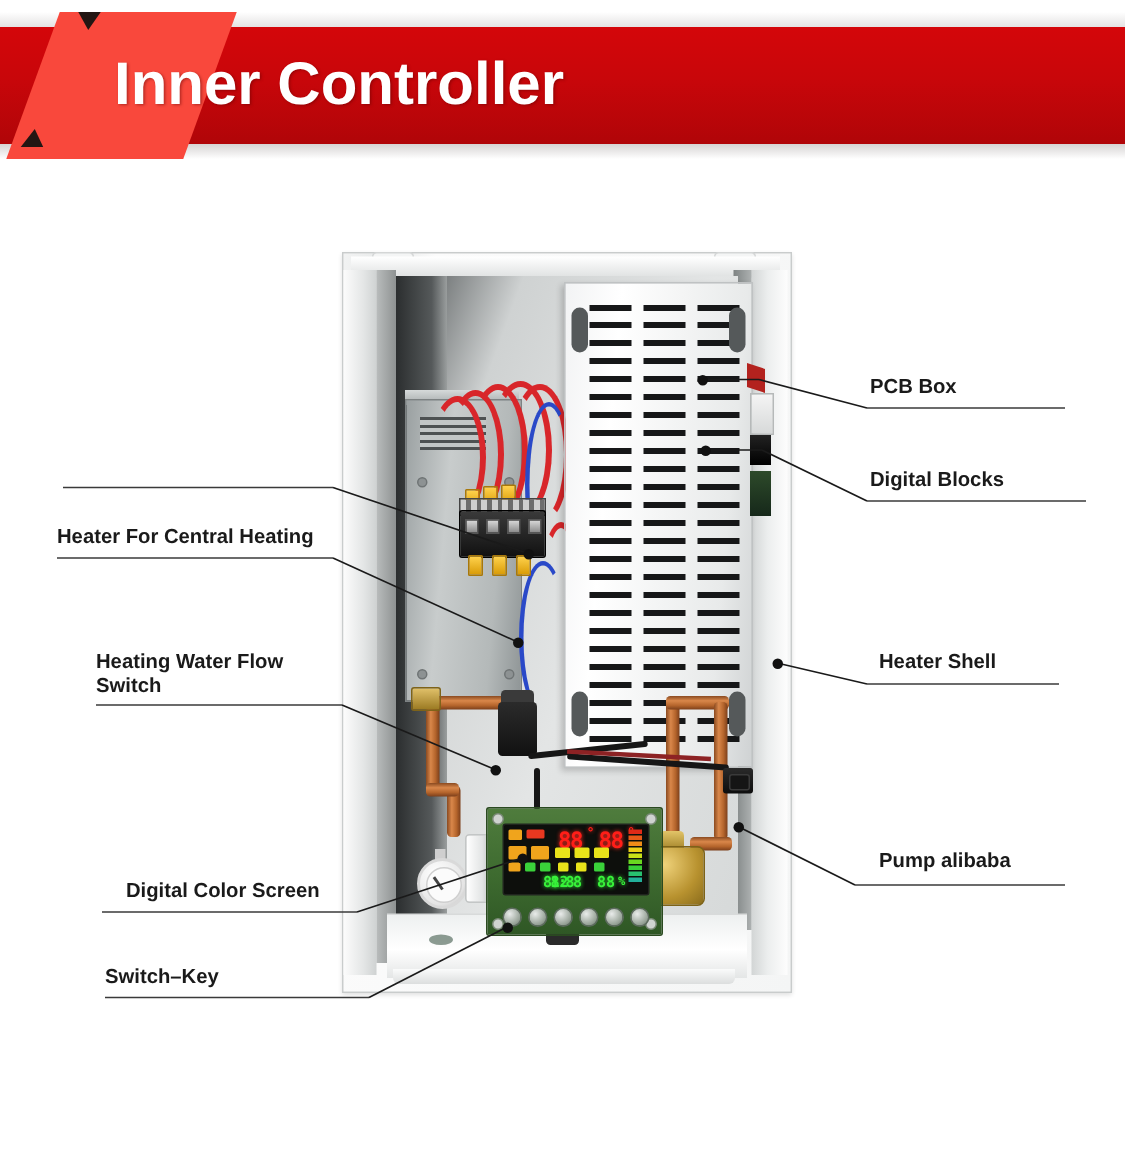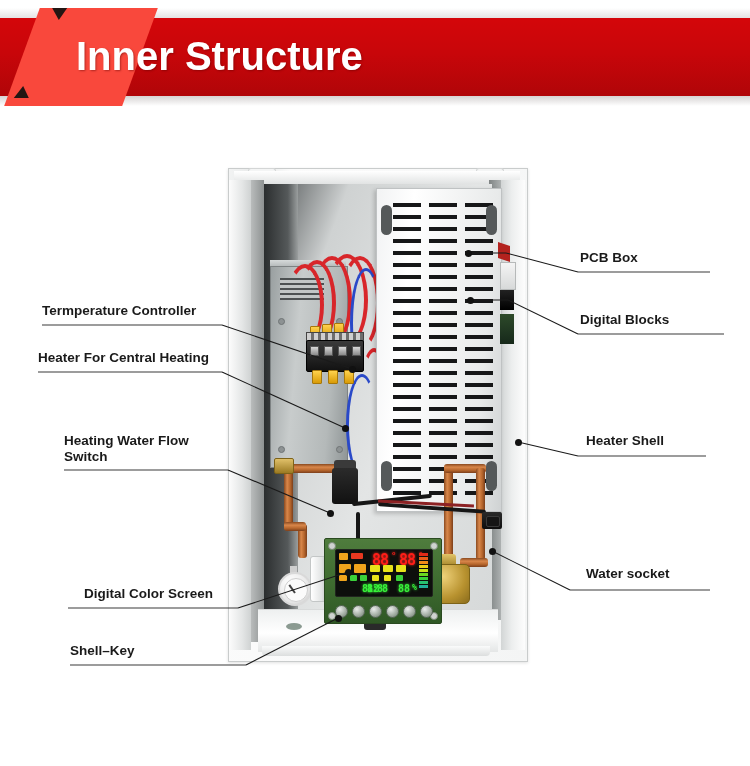--- a/index.html
+++ b/index.html
@@ -257,21 +257,21 @@
 
 <div id="root">
 
   <div class="banner-wrap">
     <div class="banner-topshade"></div>
     <div class="banner-band"></div>
     <div class="banner-shadow"></div>
     <div class="banner-slash"></div>
     <div class="fold-top"></div>
     <div class="fold-bot"></div>
-    <div class="banner-title">Inner Structure</div>
+    <div class="banner-title">Inner Controller</div>
   </div>
 
   <div class="photo">
 
     <div class="shell-outer"></div>
     <div class="tab-l"></div>
     <div class="tab-r"></div>
     <div class="wall-top"></div>
     <div class="wall-left"></div>
     <div class="wall-left-in"></div>
@@ -452,25 +452,24 @@
   <div class="dot" style="left:349px;top:366px;"></div>
   <div class="dot" style="left:342px;top:425px;"></div>
   <div class="dot" style="left:327px;top:510px;"></div>
   <div class="dot" style="left:345px;top:569px;"></div>
   <div class="dot" style="left:335px;top:615px;"></div>
   <div class="dot" style="left:465px;top:250px;"></div>
   <div class="dot" style="left:467px;top:297px;"></div>
   <div class="dot" style="left:515px;top:439px;"></div>
   <div class="dot" style="left:489px;top:548px;"></div>
 
-  <div class="callout" style="left:42px;top:303px;">Termperature Controller</div>
   <div class="callout" style="left:64px;top:433px;">Heating Water Flow
 Switch</div>
   <div class="callout" style="left:38px;top:350px;">Heater For Central Heating</div>
   <div class="callout" style="left:84px;top:586px;">Digital Color Screen</div>
-  <div class="callout" style="left:70px;top:643px;">Shell–Key</div>
+  <div class="callout" style="left:70px;top:643px;">Switch–Key</div>
 
   <div class="callout r" style="left:580px;top:250px;">PCB Box</div>
   <div class="callout r" style="left:580px;top:312px;">Digital Blocks</div>
   <div class="callout r" style="left:586px;top:433px;">Heater Shell</div>
-  <div class="callout r" style="left:586px;top:566px;">Water socket</div>
+  <div class="callout r" style="left:586px;top:566px;">Pump alibaba</div>
 
 </div>
 
 </body></html>

